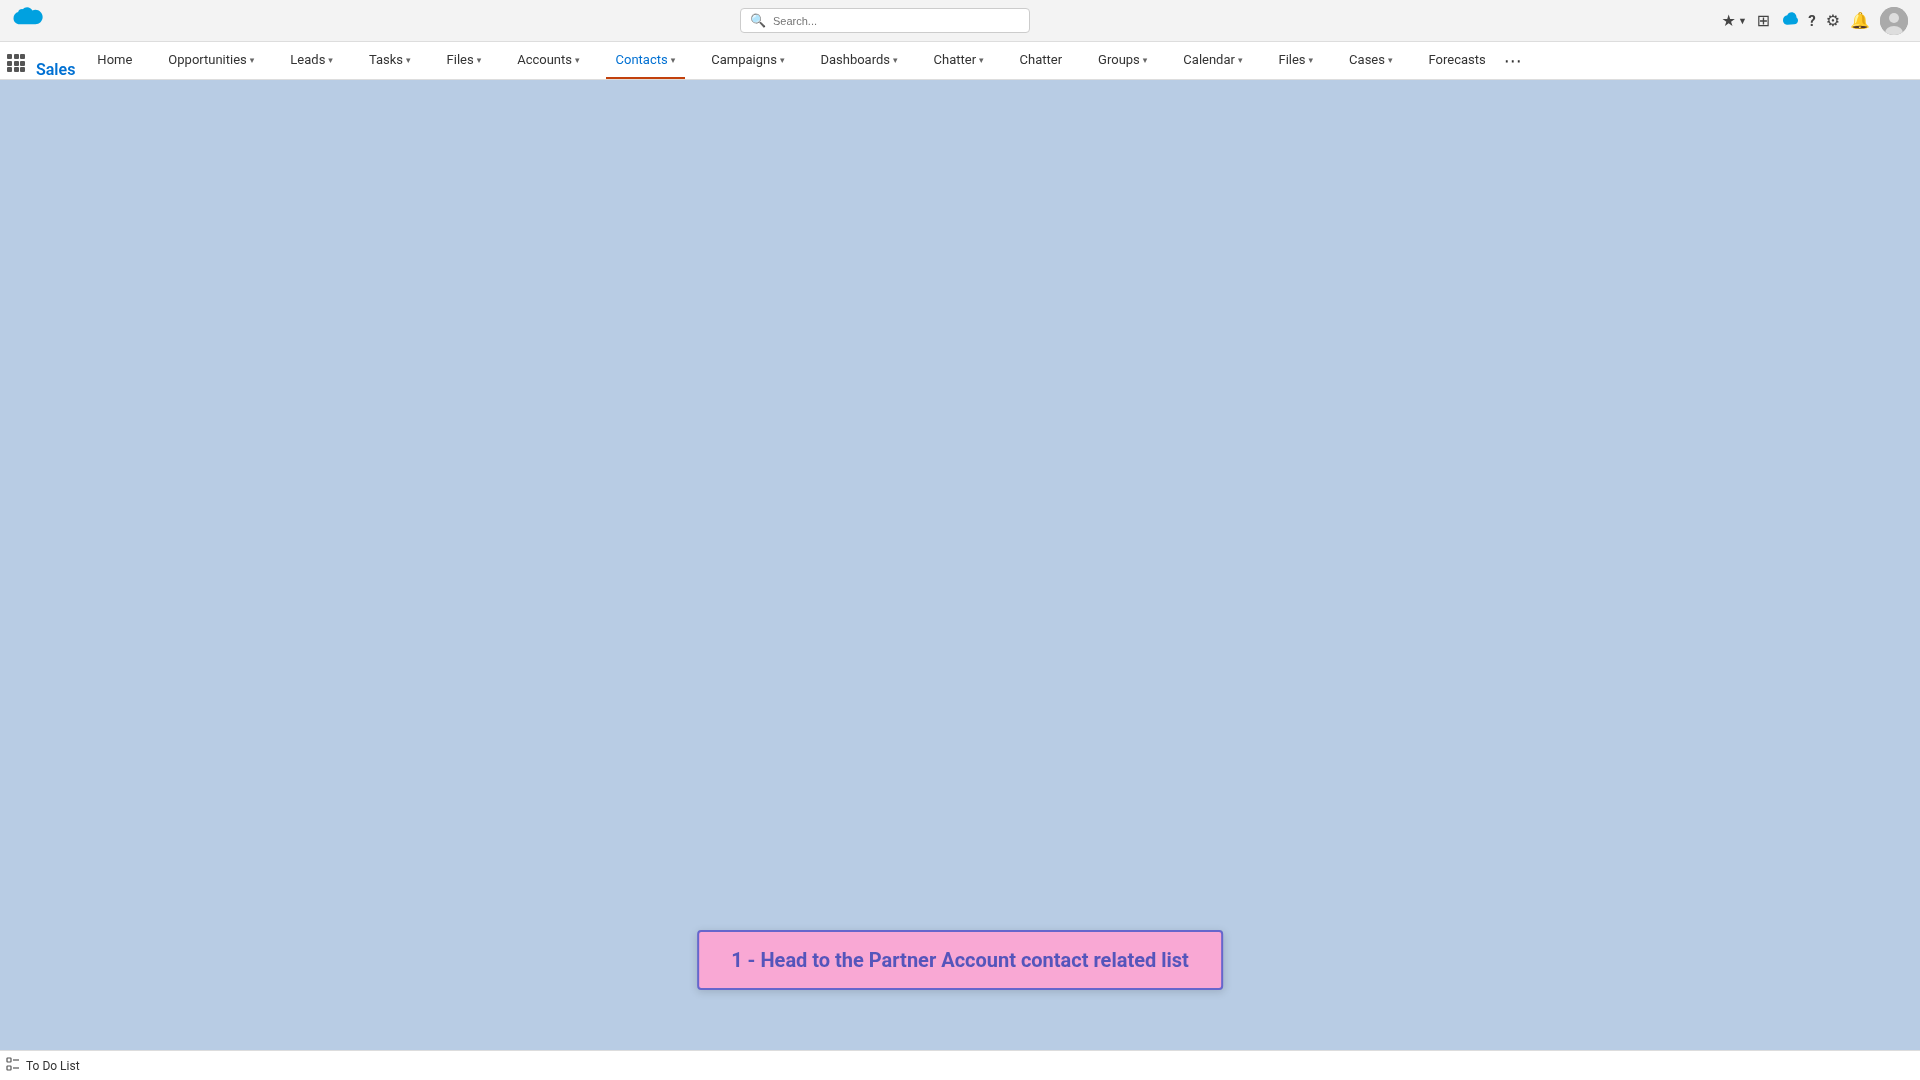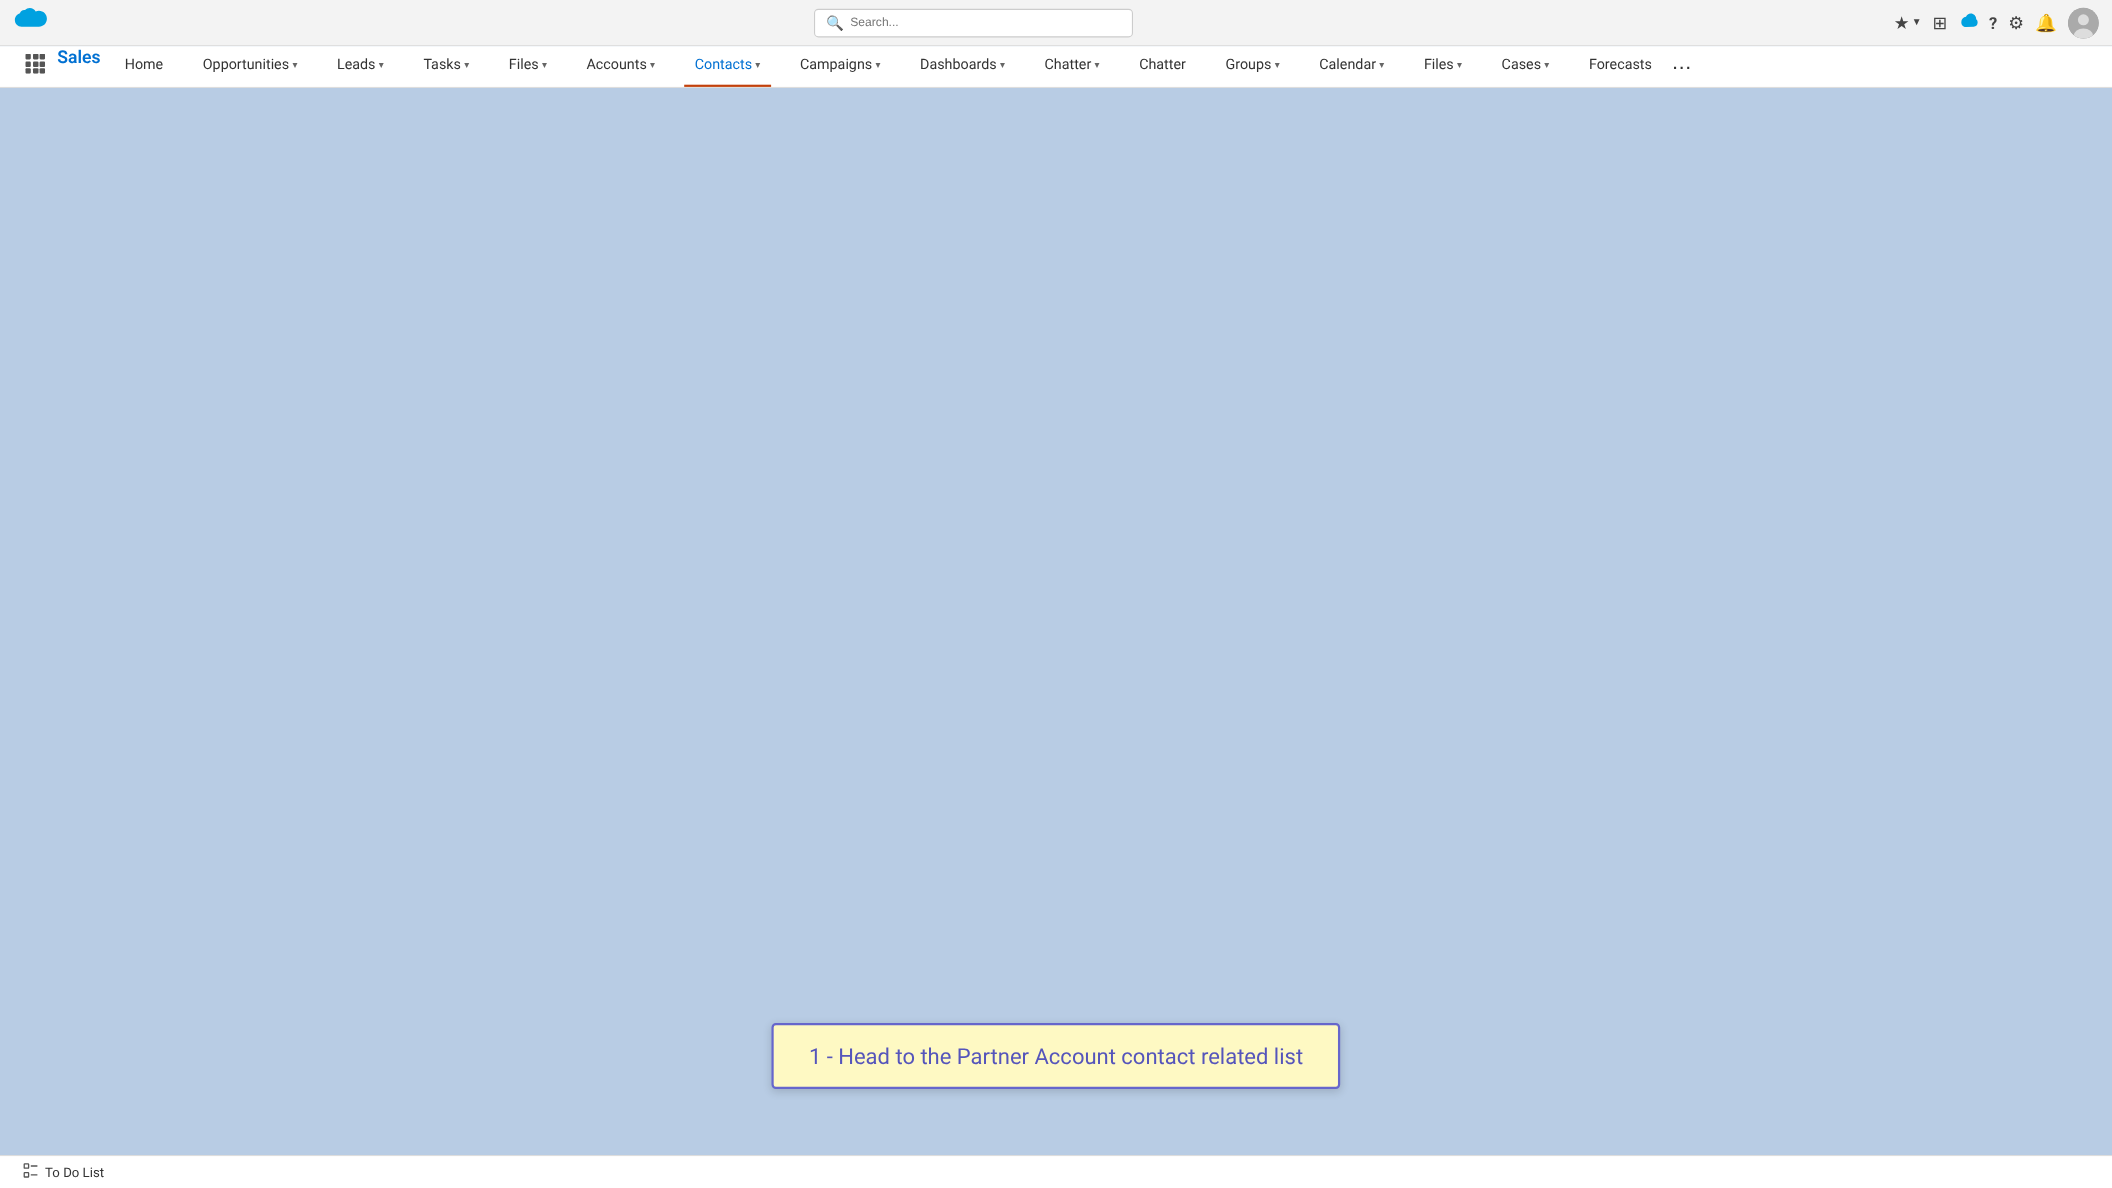--- a/index.html
+++ b/index.html
@@ -88,25 +88,25 @@
       justify-content: center;
       color: white;
       font-size: 12px;
       cursor: pointer;
       overflow: hidden;
     }
 
     
     #nav-bar {
       display: flex;
-      align-items: flex-start;
+      align-items: flex-end;
       height: 38px;
       background: white;
       border-bottom: 1px solid #ddd;
-      padding: 0 16px;
+      padding: 0 0;
       gap: 0;
     }
 
     #app-launcher-btn {
       display: flex;
       align-items: center;
       justify-content: center;
       width: 32px;
       height: 32px;
       cursor: pointer;
@@ -171,39 +171,39 @@
       background: #b8cce4;
       position: relative;
     }
 
     
     #instruction-box {
       position: absolute;
       bottom: 60px;
       left: 50%;
       transform: translateX(-50%);
-      background: #fef9c3;
+      background: #f9a8d4;
       border: 2px solid #6666cc;
       border-radius: 4px;
       padding: 16px 32px;
       font-size: 20px;
-      font-weight: 400;
+      font-weight: 700;
       color: #5555bb;
       white-space: nowrap;
       box-shadow: 0 2px 8px rgba(0,0,0,0.15);
     }
 
     
     #bottom-bar {
       height: 30px;
       background: white;
       border-top: 1px solid #ddd;
       display: flex;
       align-items: center;
-      padding: 0 21px;
+      padding: 0 6px;
       gap: 6px;
       font-size: 12px;
       color: #333;
     }
 
     #todo-icon {
       font-size: 13px;
     }
 
     

